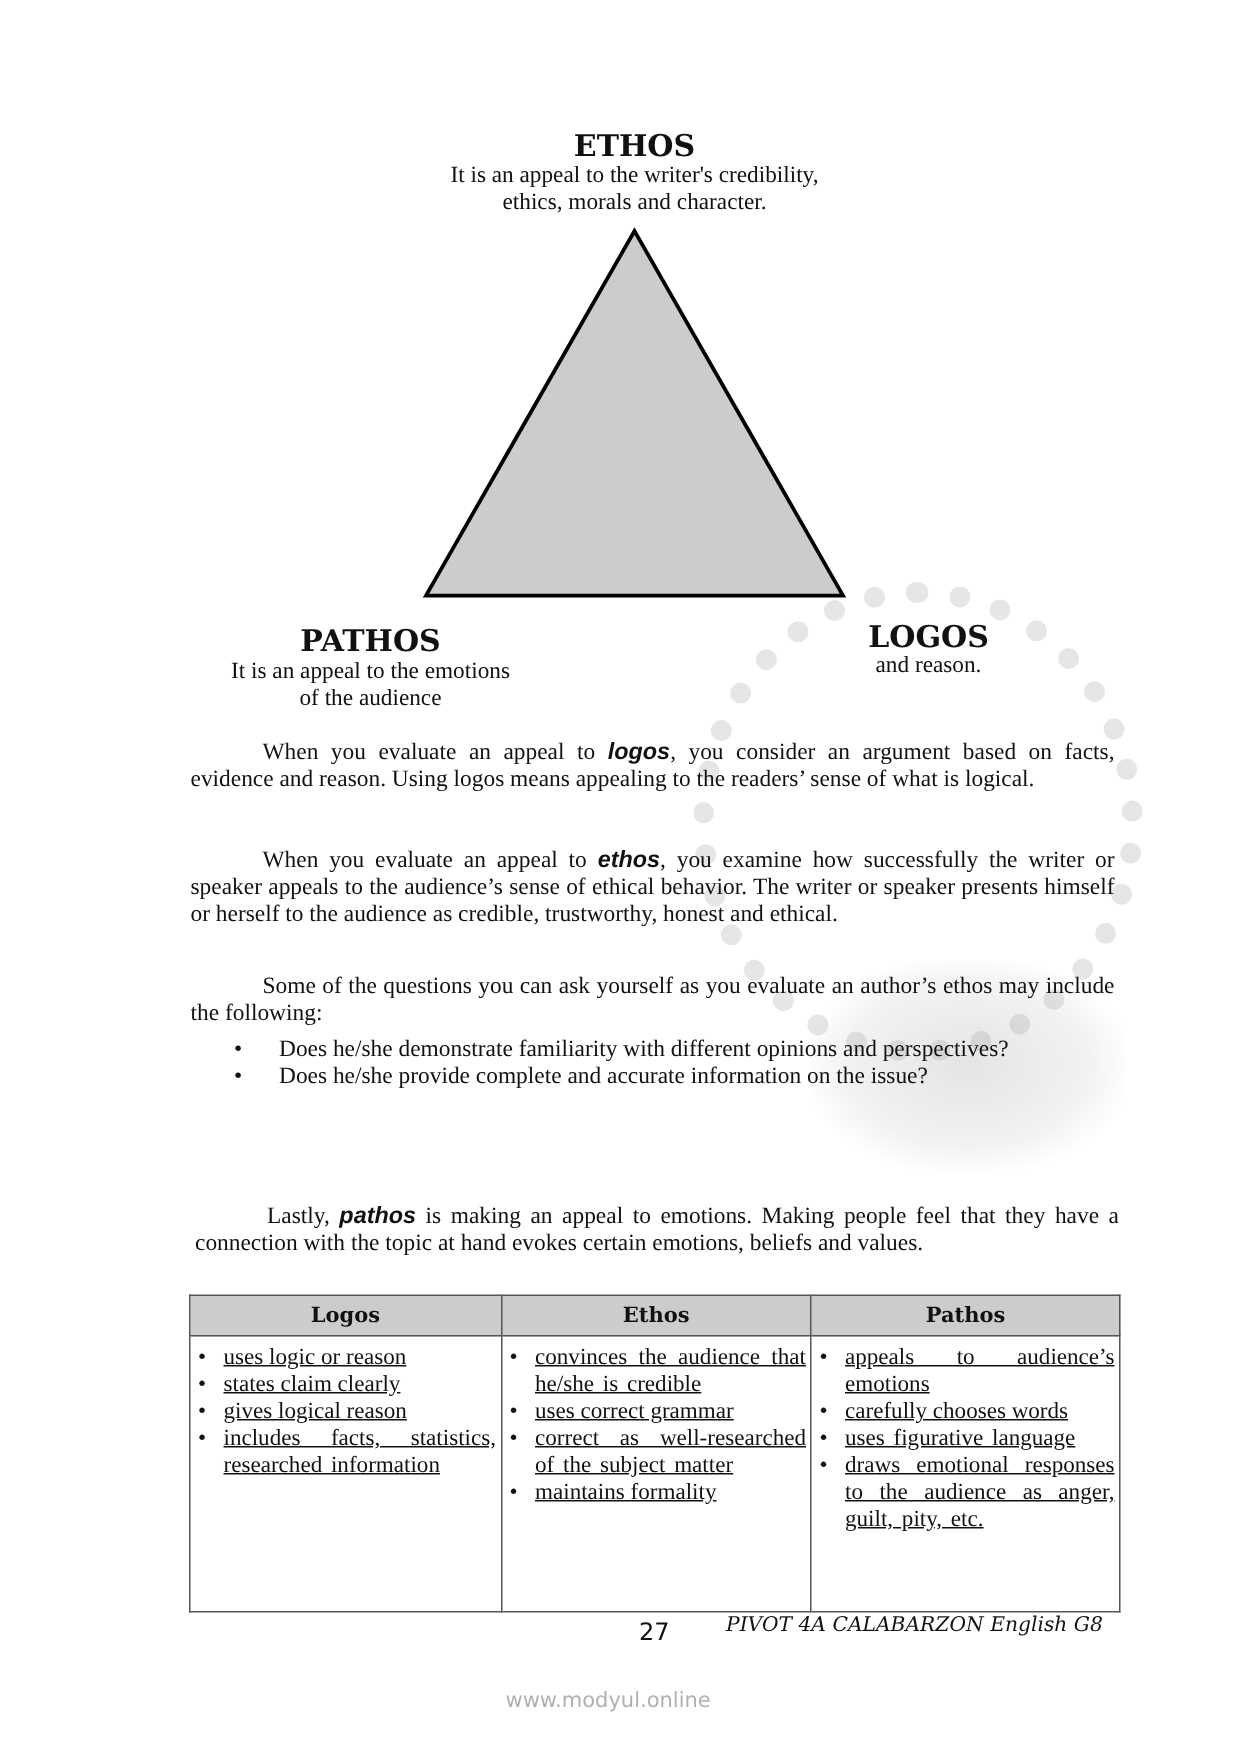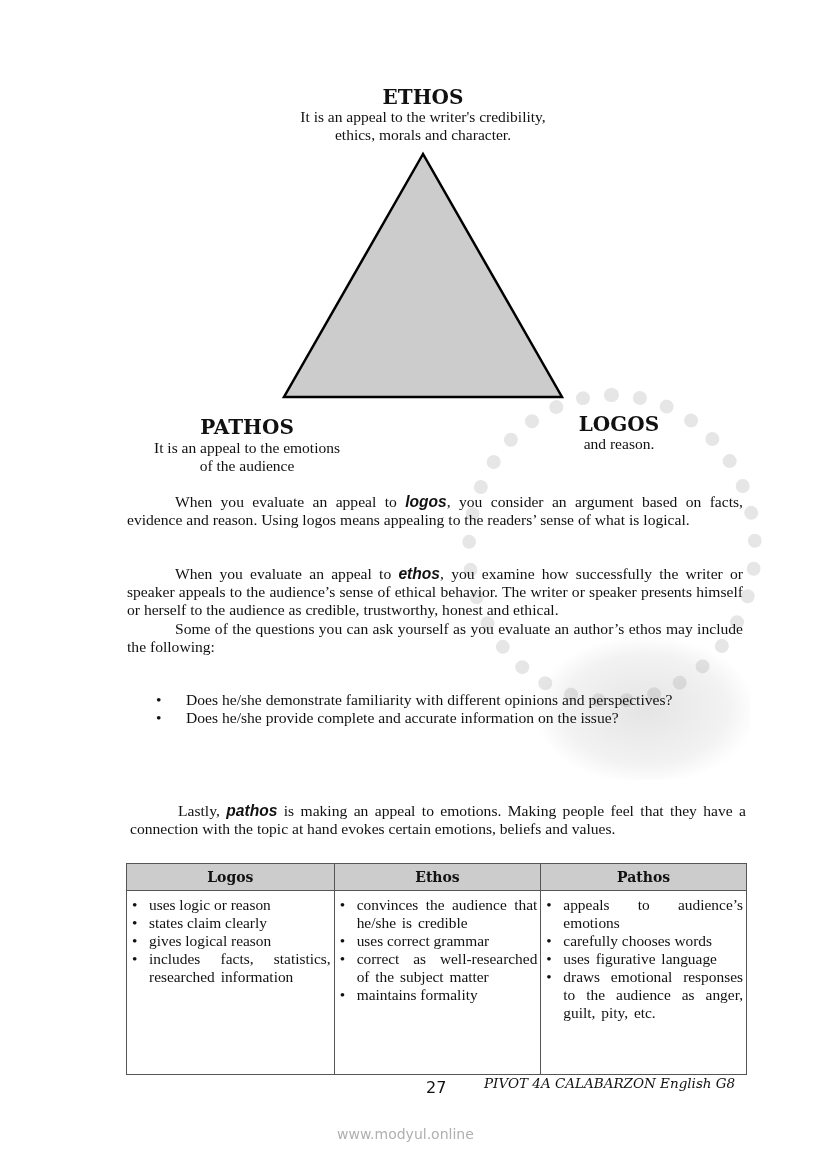--- a/index.html
+++ b/index.html
@@ -18,21 +18,21 @@
   .indent { text-indent: 48px; }
   .para b i, .para i b { font-family: "Liberation Sans", sans-serif; }
   ul.bullets { position: absolute; left: 127px; width: 616px; margin: 0; padding: 0; list-style: none;
                font-family: "Liberation Serif", serif; font-size: 15.6px; line-height: 18px; }
   ul.bullets li { position: relative; padding-left: 59px; text-align: justify; }
   ul.bullets li::before { content: "\2022"; position: absolute; left: 29px; top: 0; }
   table.cmp { position: absolute; left: 126px; top: 863px; width: 621px; border-collapse: collapse;
               font-family: "Liberation Serif", serif; font-size: 15.4px; line-height: 18px; }
   table.cmp th { background: #cccccc; border: 1.5px solid #555; height: 26px; font-family: "DejaVu Serif", serif;
                  font-weight: bold; font-size: 14px; padding: 0; }
-  table.cmp td { border: 1.5px solid #555; vertical-align: top; padding: 5px 3px 18px 3px; height: 160px; }
+  table.cmp td { border: 1.5px solid #555; vertical-align: top; padding: 5px 3px 18px 3px; height: 160px; text-decoration: underline; }
   table.cmp ul { margin: 0; padding: 0; list-style: none; }
   table.cmp li { position: relative; padding-left: 19px; text-align: justify; text-align-last: left; }
   table.cmp li::before { content: "\2022"; position: absolute; left: 2px; top: 0; }
   .footer-num { font-family: "DejaVu Sans", sans-serif; font-size: 16px; }
   .footer-title { font-family: "DejaVu Serif", serif; font-style: italic; font-size: 13.5px; }
   .watermark { font-family: "DejaVu Sans", sans-serif; font-size: 14px; color: #b0b0b0; }
 </style>
 </head>
 <body>
 
@@ -57,21 +57,21 @@
 
 <div class="abs center" style="left:509px; top:413px; width:220px;">
   <div class="heading">LOGOS</div>
   <div class="sub">and reason.</div>
 </div>
 
 <p class="para indent" style="top:493px; margin:0;"><span>When you evaluate an appeal to </span><b><i>logos</i></b><span>, you consider an argument based on facts, evidence and reason. Using logos means appealing to the readers’ sense of what is logical.</span></p>
 
 <p class="para indent" style="top:565px; margin:0;"><span>When you evaluate an appeal to </span><b><i>ethos</i></b><span>, you examine how successfully the writer or speaker appeals to the audience’s sense of ethical behavior.  The writer or speaker presents himself or herself to the audience as credible, trustworthy, honest and ethical.</span></p>
 
-<p class="para indent" style="top:620px; margin:0;">Some of the questions you can ask yourself as you evaluate an author’s ethos may include the following:</p>
+<p class="para indent" style="top:649px; margin:0;">Some of the questions you can ask yourself as you evaluate an author’s ethos may include the following:</p>
 
 <ul class="bullets" style="top:691px;">
   <li>Does he/she demonstrate familiarity with different opinions and perspectives?</li>
   <li>Does he/she provide complete and accurate information on the issue?</li>
 </ul>
 
 <p class="para indent" style="top:799px; margin:3px;"><span>Lastly, </span><b><i>pathos</i></b><span> is making an appeal to emotions. Making people feel that they have a connection with the topic at hand evokes certain emotions, beliefs and values.</span></p>
 
 <table class="cmp">
   <colgroup>

